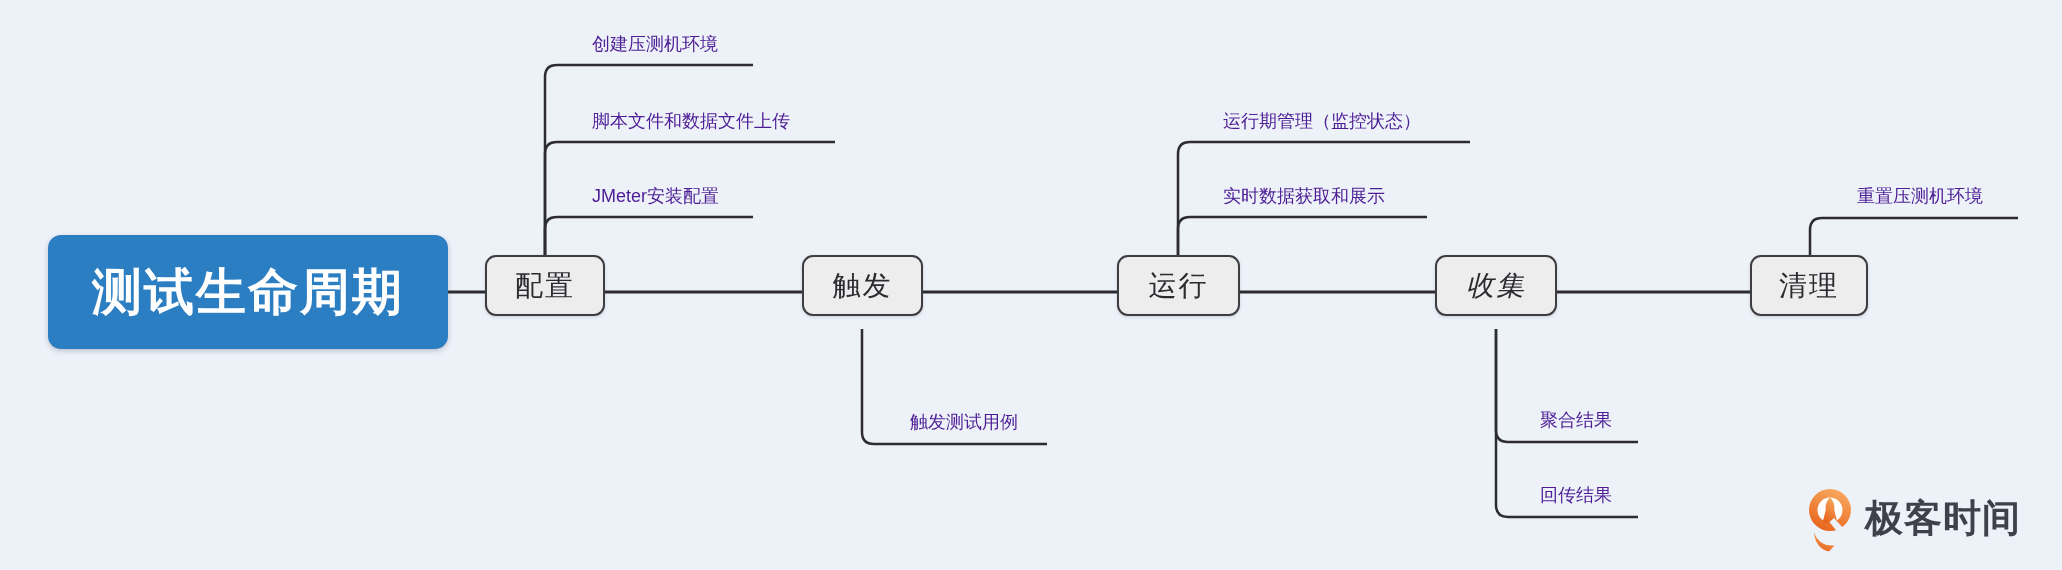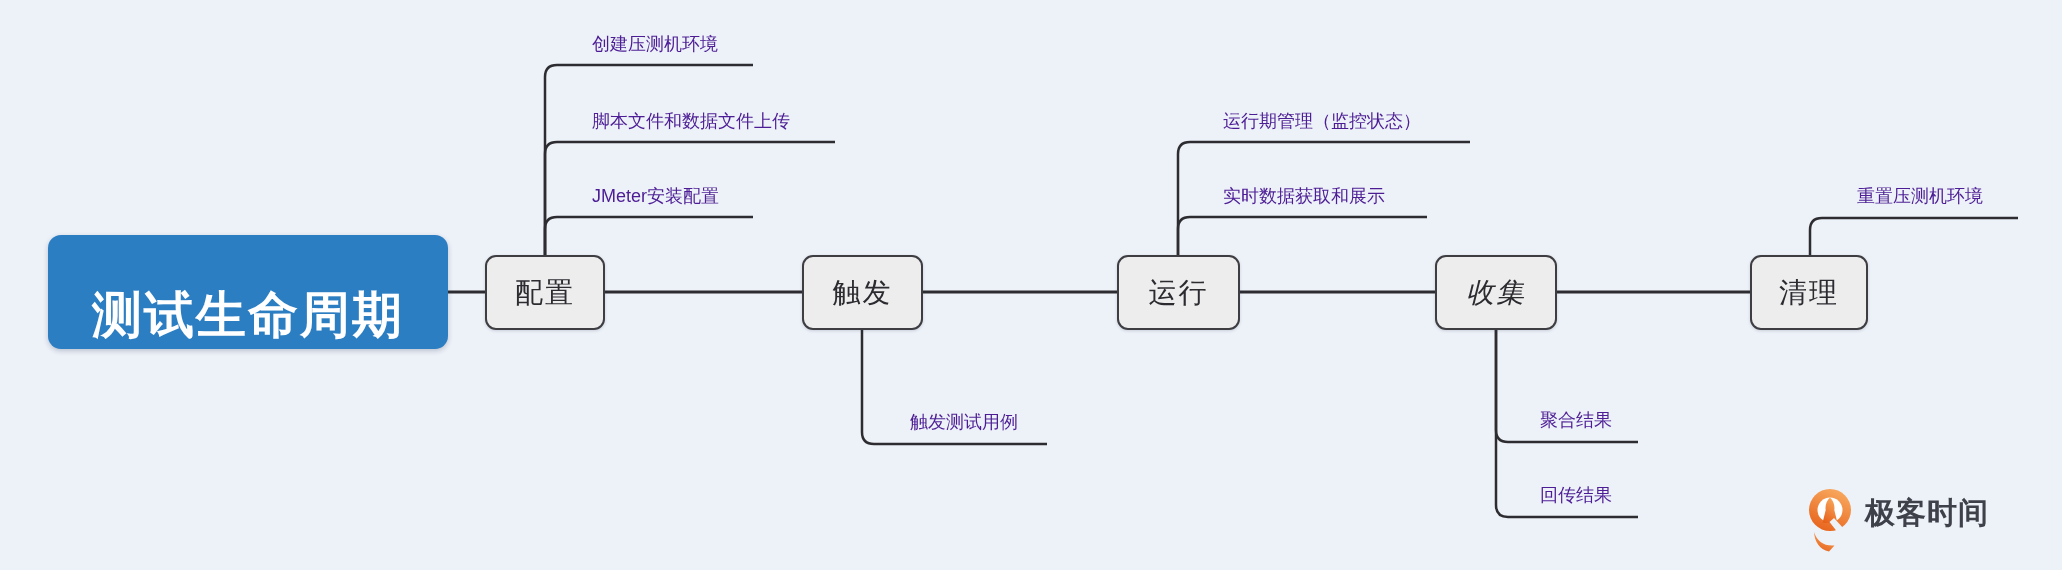--- a/index.html
+++ b/index.html
@@ -24,32 +24,32 @@
   .lines-svg path { fill: none; stroke: #2d2d31; }
   .lines-svg path.spine { stroke-width: 3; }
   .lines-svg path.branch { stroke-width: 2.5; }
 
   .root-node {
     position: absolute;
     left: 48px; top: 235px;
     width: 400px; height: 114px;
     background: #2b7ec2;
     border-radius: 13px;
-    display: flex; align-items: flex-end; justify-content: center;
+    display: flex; align-items: center; justify-content: center;
     color: #ffffff;
     font-size: 50px;
     font-weight: bold;
     letter-spacing: 2px;
     box-shadow: 0 2px 5px rgba(40,60,90,0.25);
     cursor: default;
   }
   .stage-node {
     position: absolute;
     top: 255px;
-    height: 75px;
+    height: 61px;
     background: #ededee;
     border: 2.5px solid #3d3d42;
     border-radius: 11px;
     display: flex; align-items: center; justify-content: center;
     color: #2b2b30;
     font-size: 28px;
     letter-spacing: 2px;
     box-shadow: 0 1px 3px rgba(40,60,90,0.18);
     cursor: default;
   }
@@ -80,21 +80,21 @@
   .brand {
     position: absolute;
     left: 1806px; top: 487px;
     display: flex;
     align-items: flex-start;
   }
   .brand-icon { width: 50px; height: 70px; }
   .brand-text {
     margin-left: 9px;
     margin-top: 6px;
-    font-size: 30px;
+    font-size: 38px;
     font-weight: 600;
     color: #3f414a;
     letter-spacing: 1px;
     white-space: nowrap;
   }
 </style>
 </head>
 <body>
 
 <div class="canvas">

